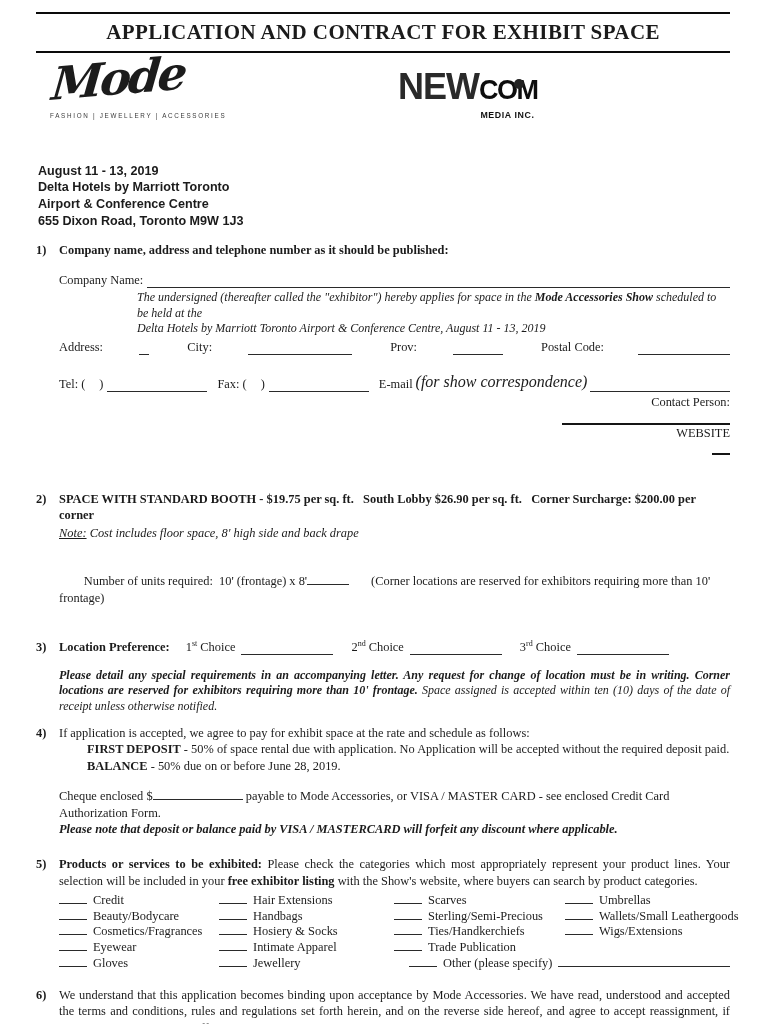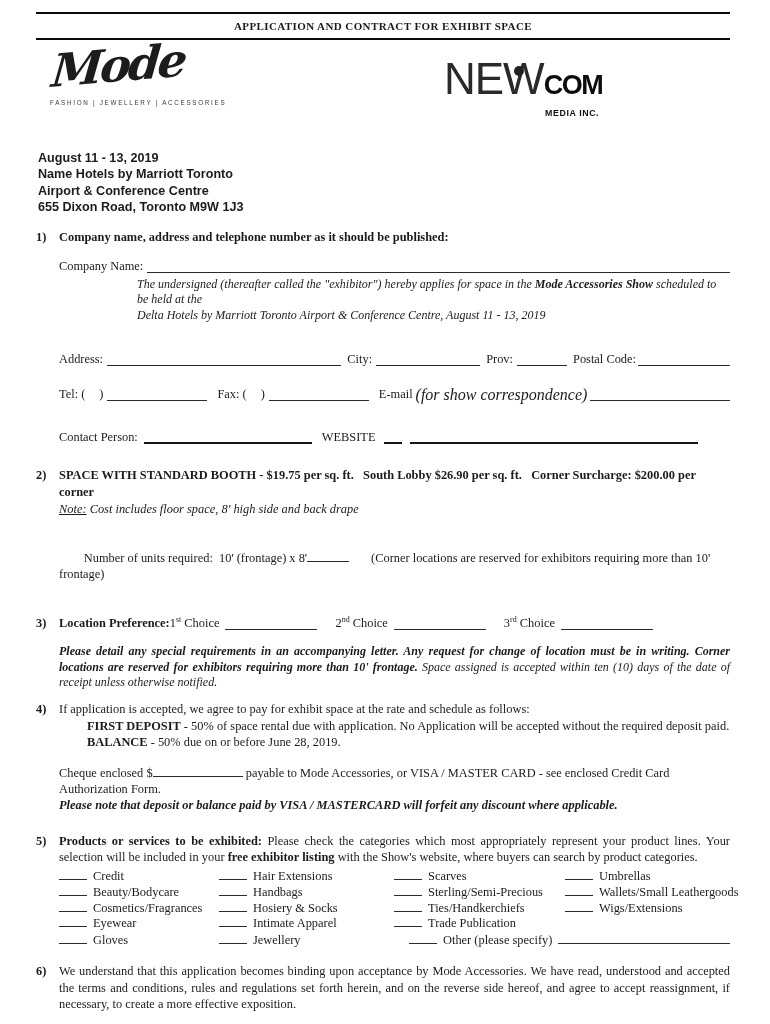--- a/index.html
+++ b/index.html
@@ -2,61 +2,61 @@
 <html><head>
 <meta charset="utf-8">
 <style>
   html,body{margin:0;padding:0;background:#fff;}
   .page{
     width:770px;height:1024px;box-sizing:border-box;background:#fff;color:#1b1b1b;
     padding:12px 40px 0 36px;position:relative;overflow:hidden;
     font-family:"Liberation Serif", serif;font-size:12.4px;line-height:1.32;
   }
   .rule{border-top:2px solid #0a0a0a;height:0;}
-  .doc-title{text-align:center;font-weight:bold;font-size:11px;letter-spacing:.4px;margin:5px 0 4px 0;}
+  .doc-title{text-align:center;font-weight:bold;font-size:21px;letter-spacing:.4px;margin:5px 0 4px 0;}
   
   .logo-row{display:flex;align-items:flex-start;margin-top:10px;height:86px;}
   .mode-logo{margin-left:14px;width:170px;}
   .mode-script{font-family:"DejaVu Serif", serif;font-style:italic;font-weight:bold;font-size:46px;
     line-height:.95;color:#1c1c1c;transform:skewX(-10deg) rotate(-5deg);transform-origin:left bottom;
     letter-spacing:-3px;white-space:nowrap;}
   .mode-tagline{font-family:"Liberation Sans", sans-serif;font-size:6.3px;letter-spacing:1.7px;
     color:#3a3a3a;margin-top:6px;white-space:nowrap;}
   .newcom-logo{margin-left:178px;}
   .nc-word{position:relative;white-space:nowrap;}
-  .nc-new{font-family:"Liberation Sans", sans-serif;font-weight:normal;font-size:44px;color:#2a2a2a;letter-spacing:-1px;margin-left:46px;}
+  .nc-new{font-family:"Liberation Sans", sans-serif;font-weight:bold;font-size:36px;color:#2a2a2a;letter-spacing:-1px;}
   .nc-com{font-family:"Liberation Sans", sans-serif;font-weight:bold;font-size:27px;color:#0d0d0d;letter-spacing:-1.5px;}
   .nc-dot{position:absolute;width:10px;height:10px;border-radius:50%;background:#222;left:116px;top:16px;}
   .nc-sub{font-family:"Liberation Sans", sans-serif;font-weight:bold;font-size:8.8px;letter-spacing:.6px;
     color:#111;text-align:right;margin-top:0;padding-right:3px;}
   
   .event-block{margin-top:14px;margin-left:2px;font-family:"Liberation Sans", sans-serif;
     font-weight:bold;font-size:12.6px;line-height:1.32;}
   
   .sec{display:flex;align-items:flex-start;}
   .sec .num{width:23px;flex:0 0 23px;font-weight:bold;}
   .sec .body{flex:1;min-width:0;}
   b,.bold{font-weight:bold;}
   .it{font-style:italic;}
   .bit{font-weight:bold;font-style:italic;}
   .just{text-align:justify;}
   .prewrap{white-space:pre-wrap;}
   
-  .row{display:flex;align-items:center;}
+  .row{display:flex;align-items:flex-end;}
   .bl{display:inline-block;border-bottom:1px solid #2a2a2a;height:12px;}
   .bl2{border-bottom:2px solid #151515;}
   .grow{flex:1 1 auto;}
   .lbl{white-space:nowrap;}
   sup{font-size:8px;line-height:0;}
   
   .company-row{margin-top:13px;}
   .legal{margin:2px 0 0 78px;font-style:italic;font-size:12px;line-height:1.3;}
-  .addr-row{margin-top:28px;}
+  .addr-row{margin-top:2px;gap:32px;}
   .tel-row{margin-top:16px;}
-  .contact-row{margin-top:24px;}
+  .contact-row{margin-top:2px;flex-direction:column;}
   .email-note{font-style:italic;font-size:16px;margin:0 3px;}
   .gap14{width:14px;display:inline-block;}
   .s2-note{margin-top:1px;font-style:italic;}
   .u{text-decoration:underline;}
   .units-row{margin-top:15px;}
   .s3-note{margin-top:13px;font-size:12px;line-height:1.28;}
   .dep{margin-left:28px;}
   .cheque-row{margin-top:13px;}
   .cats{margin-top:3px;}
   .cat-row{display:flex;align-items:baseline;height:15.6px;}
@@ -84,21 +84,21 @@
       <div class="mode-tagline">FASHION | JEWELLERY | ACCESSORIES</div>
     </div>
     <div class="newcom-logo">
       <div class="nc-word"><span class="nc-new">NEW</span><span class="nc-com">COM</span><span class="nc-dot"></span></div>
       <div class="nc-sub">MEDIA INC.</div>
     </div>
   </div>
 
   <div class="event-block">
     <div>August 11 - 13, 2019</div>
-    <div>Name Hotels by Marriott Toronto</div>
+    <div>Delta Hotels by Marriott Toronto</div>
     <div>Airport &amp; Conference Centre</div>
     <div>655 Dixon Road, Toronto M9W 1J3</div>
   </div>
 
   <div class="sec" style="margin-top:13px;">
     <div class="num">1)</div>
     <div class="body">
       <div class="bold">Company name, address and telephone number as it should be published:</div>
       <div class="row company-row">
         <span class="lbl">Company Name:</span>
@@ -152,21 +152,21 @@
         <span>Number of units required:  10' (frontage) x 8'</span><span class="bl" style="width:42px;"></span><span style="display:inline-block;width:22px;"></span><span>(Corner locations are reserved for exhibitors requiring more than 10' frontage)</span>
       </div>
     </div>
   </div>
 
   <div class="sec" style="margin-top:16px;">
     <div class="num">3)</div>
     <div class="body">
       <div class="row">
         <span class="bold lbl">Location Preference:</span>
-        <span class="lbl" style="margin-left:0;"><span>1</span><sup>st</sup> <span>Choice</span></span>
+        <span class="lbl" style="margin-left:16px;"><span>1</span><sup>st</sup> <span>Choice</span></span>
         <span class="bl" style="width:92px;margin-left:6px;"></span>
         <span class="lbl" style="margin-left:18px;"><span>2</span><sup>nd</sup> <span>Choice</span></span>
         <span class="bl" style="width:92px;margin-left:6px;"></span>
         <span class="lbl" style="margin-left:18px;"><span>3</span><sup>rd</sup> <span>Choice</span></span>
         <span class="bl" style="width:92px;margin-left:6px;"></span>
       </div>
       <div class="s3-note just">
         <span class="bit">Please detail any special requirements in an accompanying letter.  Any request for change of location must be in writing. Corner locations are reserved for exhibitors requiring more than 10' frontage.</span><span class="it">  Space assigned is accepted within ten (10) days of the date of receipt unless otherwise notified.</span>
       </div>
     </div>

